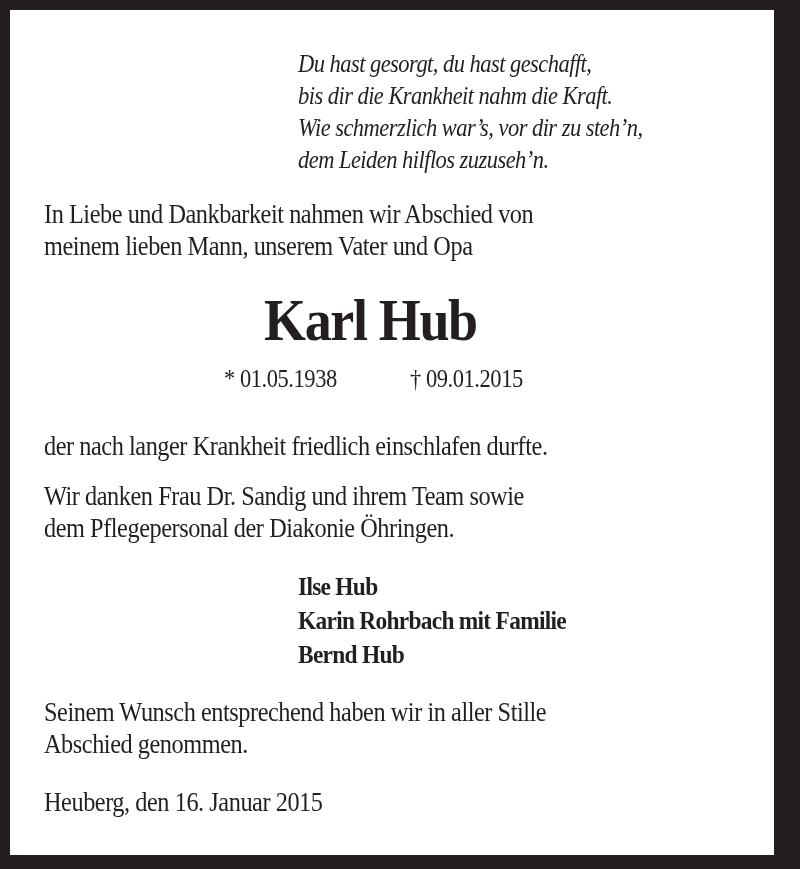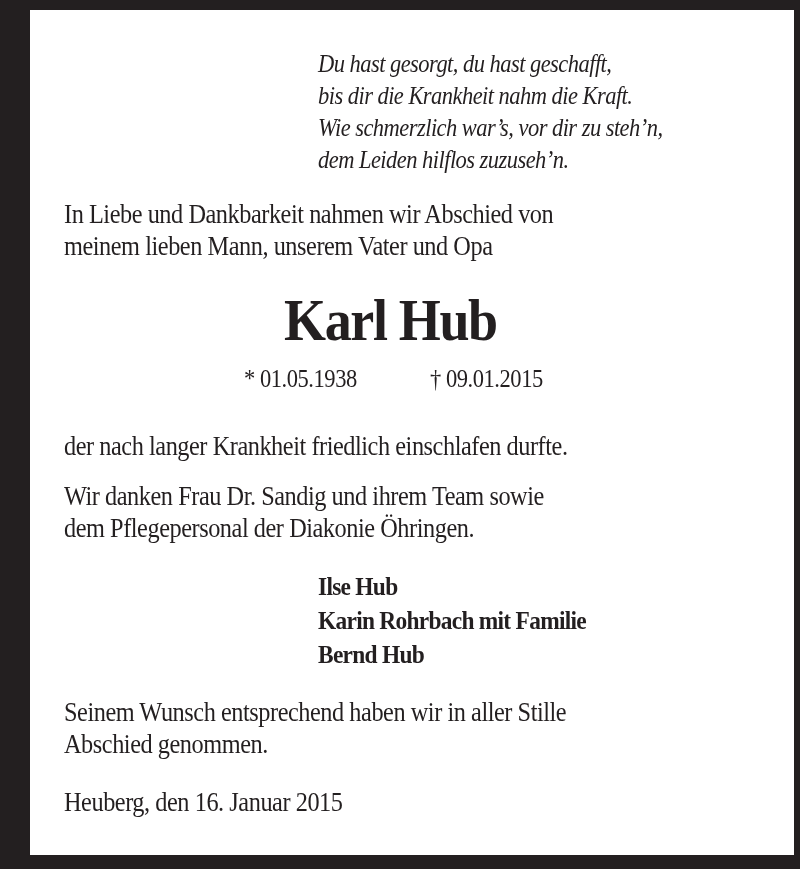--- a/index.html
+++ b/index.html
@@ -9,21 +9,20 @@
       position: relative;
       overflow: hidden;
       font-family: "Liberation Serif", "DejaVu Serif", serif;
       color: #231f20;
     }
     .card {
       position: absolute;
       left: 10px; top: 10px;
       width: 764px; height: 845px;
       background: #ffffff;
-      margin-left: 20px;
     }
     .line {
       position: absolute;
       white-space: nowrap;
       transform-origin: left top;
     }
     .poem {
       font-style: italic;
       font-size: 25px;
       line-height: 31px;

